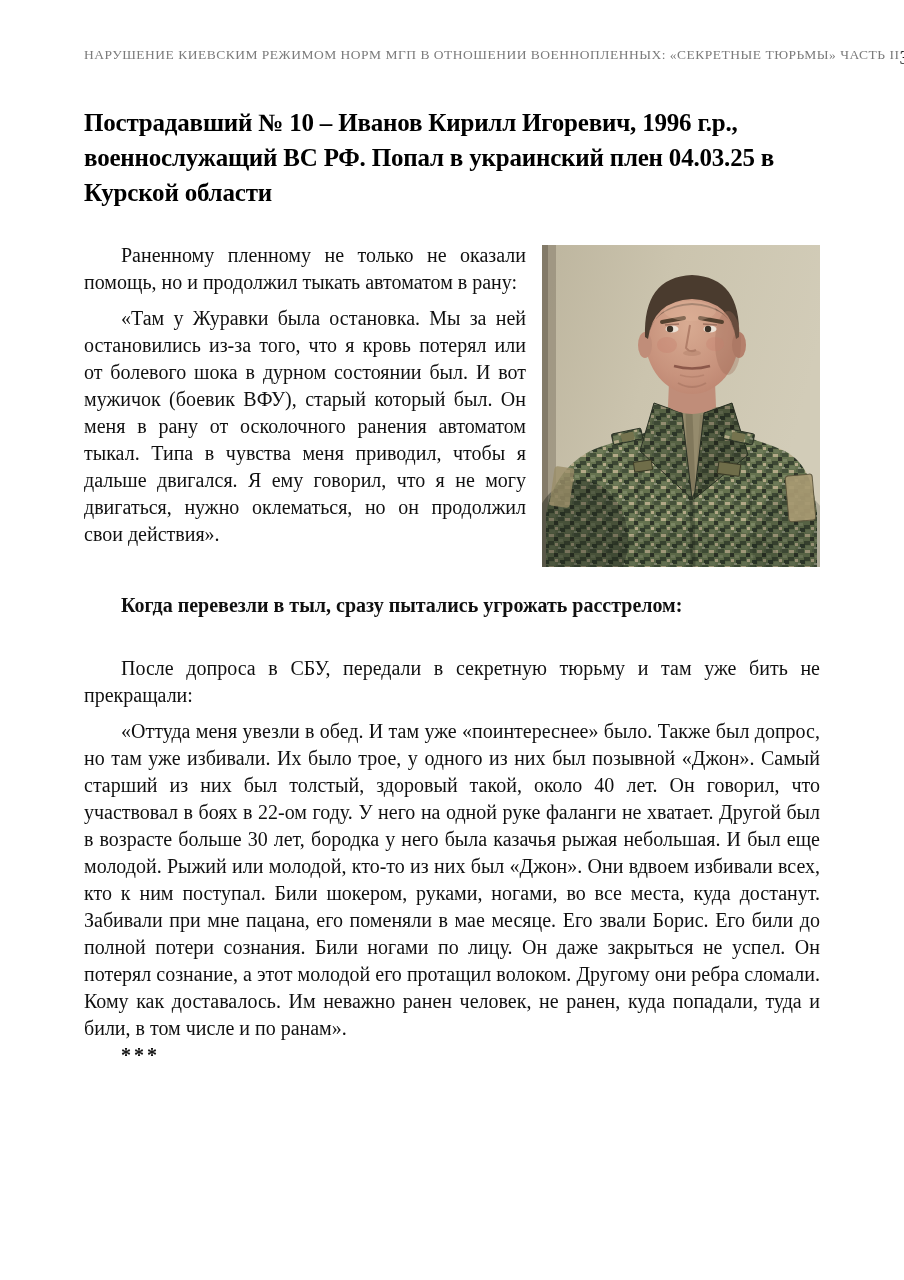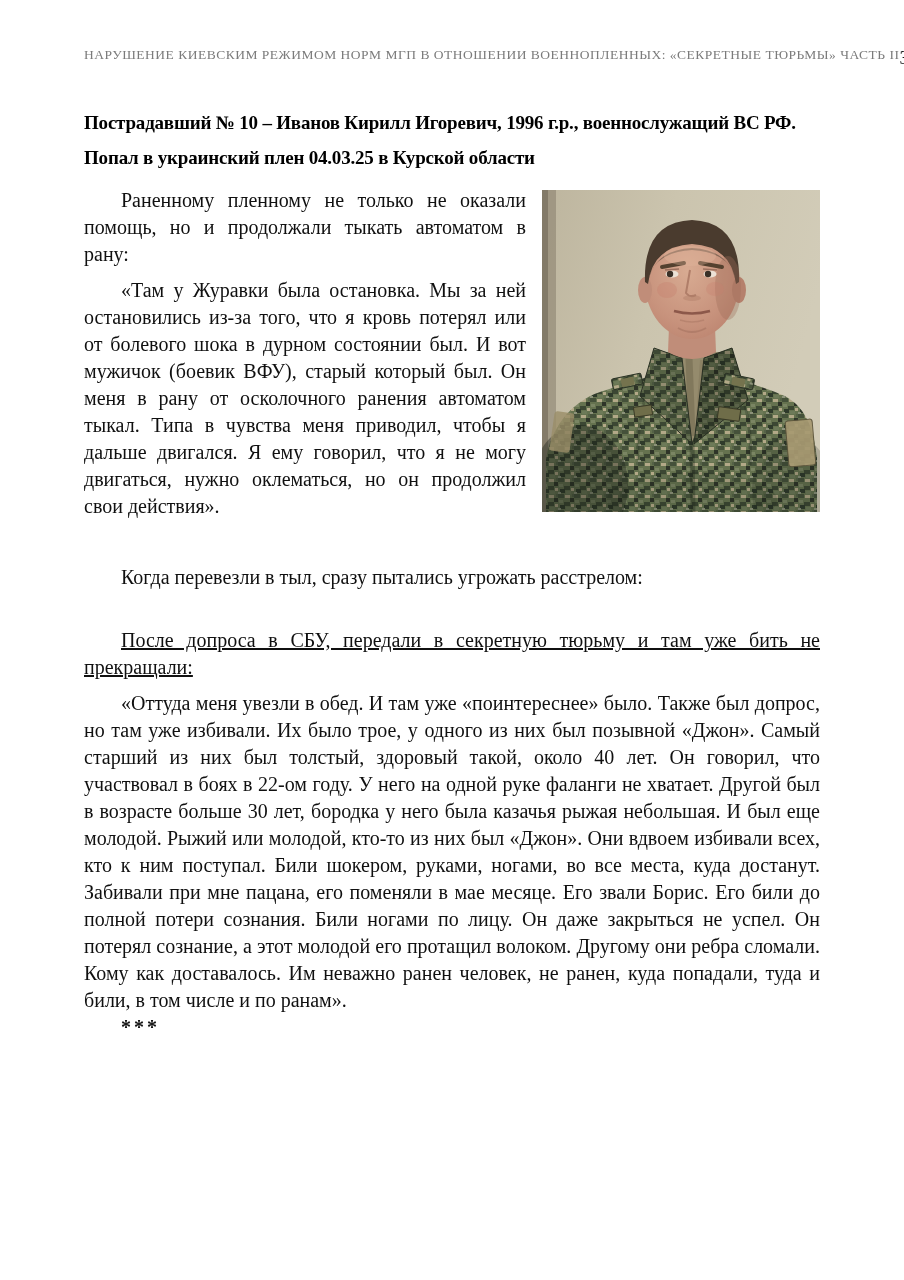--- a/index.html
+++ b/index.html
@@ -20,36 +20,36 @@
     display:flex;justify-content:space-between;align-items:flex-start;
     margin:0 0 36px 0;
   }
   .rh-title{
     font-size:13.5px;letter-spacing:0.5px;color:#7b7b7b;
     white-space:nowrap;
   }
   .rh-num{font-size:19px;color:#161616;}
   
   .heading{
-    font-size:19px;line-height:35px;font-weight:bold;color:#000;
+    font-size:25px;line-height:35px;font-weight:bold;color:#000;
     letter-spacing:-0.2px;
-    margin:0 0 12px 0;
+    margin:0 0 32px 0;
   }
   
   .flow{font-size:20px;line-height:27px;}
   .flow p{
     margin:0;
     text-indent:37px;
     text-align:justify;
     -moz-text-align-last:left;text-align-last:left;
   }
   p.quote{}
   .sp-q{margin-top:9px !important;}
-  .sp-sec{margin-top:44px !important;}
-  .sp-sec2{margin-top:36px !important;text-decoration:underline;}
+  .sp-sec{margin-top:44px !important;font-weight:bold;}
+  .sp-sec2{margin-top:36px !important;}
   .clear{clear:both;}
   .separator{
     margin:10px 0 0 0;
     text-indent:42px;
     font-weight:bold;
     font-size:20px;
     letter-spacing:3px;
     text-align:left;
   }
   
@@ -181,21 +181,21 @@
           <ellipse cx="125" cy="100" rx="10" ry="8" fill="#c77f6c" opacity="0.35"></ellipse>
           <ellipse cx="173" cy="99" rx="9" ry="7" fill="#c77f6c" opacity="0.3"></ellipse>
 
           <ellipse cx="148" cy="66" rx="26" ry="10" fill="#e2b69e" opacity="0.35"></ellipse>
 
           <path d="M136,138 Q150,146 164,138" stroke="#a06e5c" stroke-width="2" fill="none" opacity="0.5"></path>
         </g>
       </svg>
     </div>
 
-    <p>Раненному пленному не только не оказали помощь, но и продолжали тыкать автоматом в рану:</p>
+    <p>Раненному пленному не только не оказали помощь, но и продолжил тыкать автоматом в рану:</p>
     <p class="quote sp-q">«Там у Журавки была остановка. Мы за ней остановились из-за того, что я кровь потерял или от болевого шока в дурном состоянии был. И вот мужичок (боевик ВФУ), старый который был. Он меня в рану от осколочного ранения автоматом тыкал. Типа в чувства меня приводил, чтобы я дальше двигался. Я ему говорил, что я не могу двигаться, нужно оклематься, но он продолжил свои действия».</p>
 
     <p class="clear sp-sec">Когда перевезли в тыл, сразу пытались угрожать расстрелом:</p>
 
     <p class="sp-sec2">После допроса в СБУ, передали в секретную тюрьму и там уже бить не прекращали:</p>
     <p class="quote sp-q">«Оттуда меня увезли в обед. И там уже «поинтереснее» было. Также был допрос, но там уже избивали. Их было трое, у одного из них был позывной «Джон». Самый старший из них был толстый, здоровый такой, около 40 лет. Он говорил, что участвовал в боях в 22-ом году. У него на одной руке фаланги не хватает. Другой был в возрасте больше 30 лет, бородка у него была казачья рыжая небольшая. И был еще молодой. Рыжий или молодой, кто-то из них был «Джон». Они вдвоем избивали всех, кто к ним поступал. Били шокером, руками, ногами, во все места, куда достанут. Забивали при мне пацана, его поменяли в мае месяце. Его звали Борис. Его били до полной потери сознания. Били ногами по лицу. Он даже закрыться не успел. Он потерял сознание, а этот молодой его протащил волоком. Другому они ребра сломали. Кому как доставалось. Им неважно ранен человек, не ранен, куда попадали, туда и били, в том числе и по ранам».</p>
 
     <p class="separator">***</p>
 
   </div>

